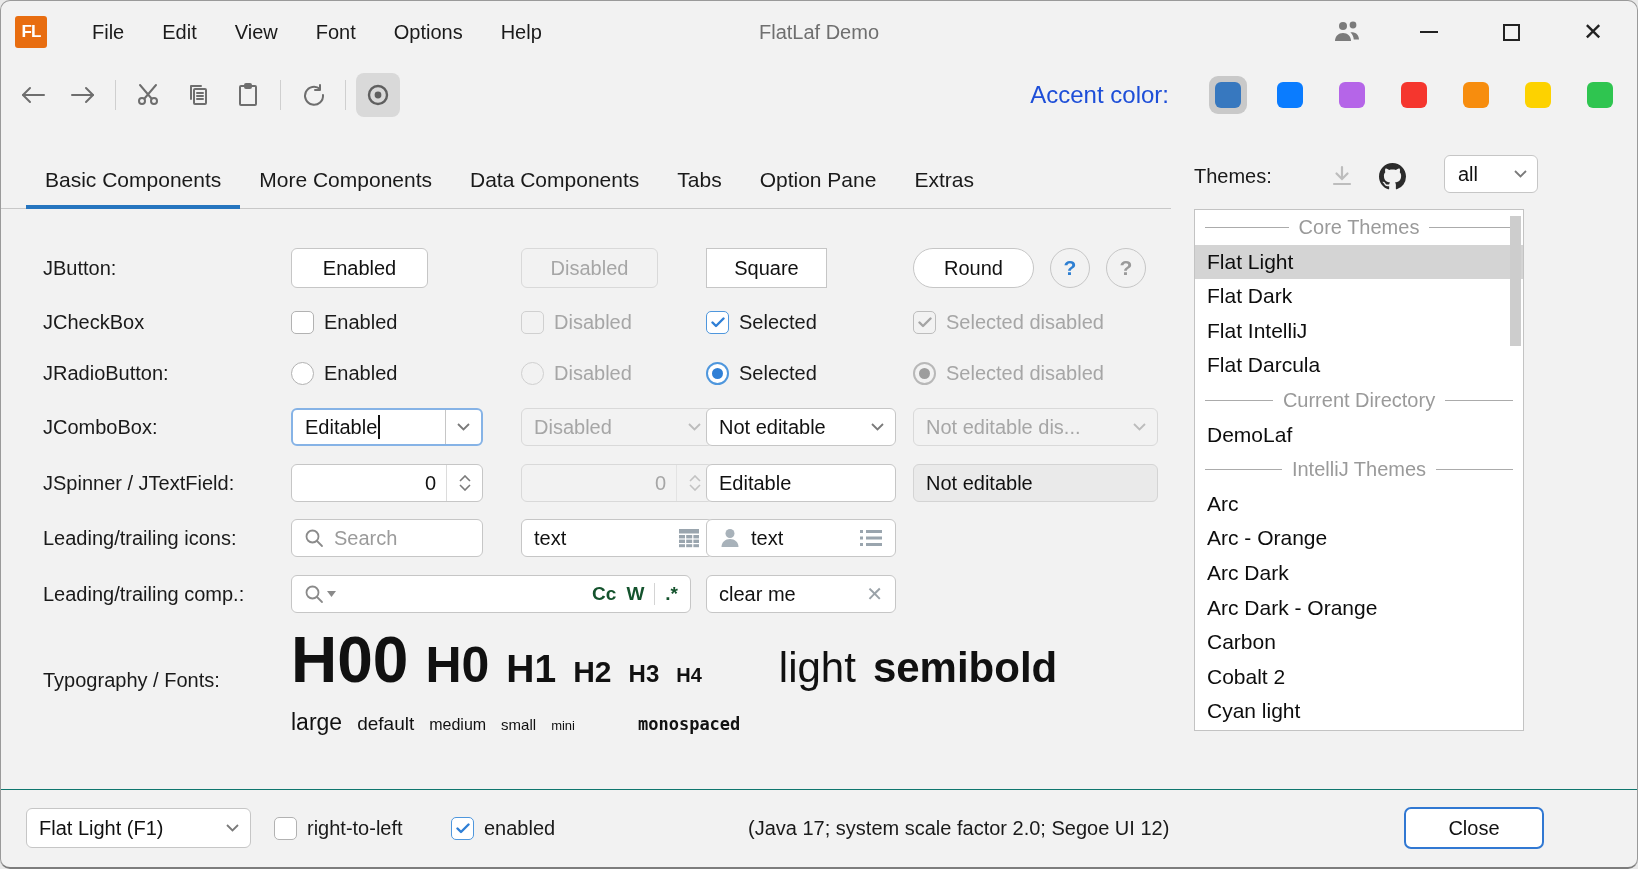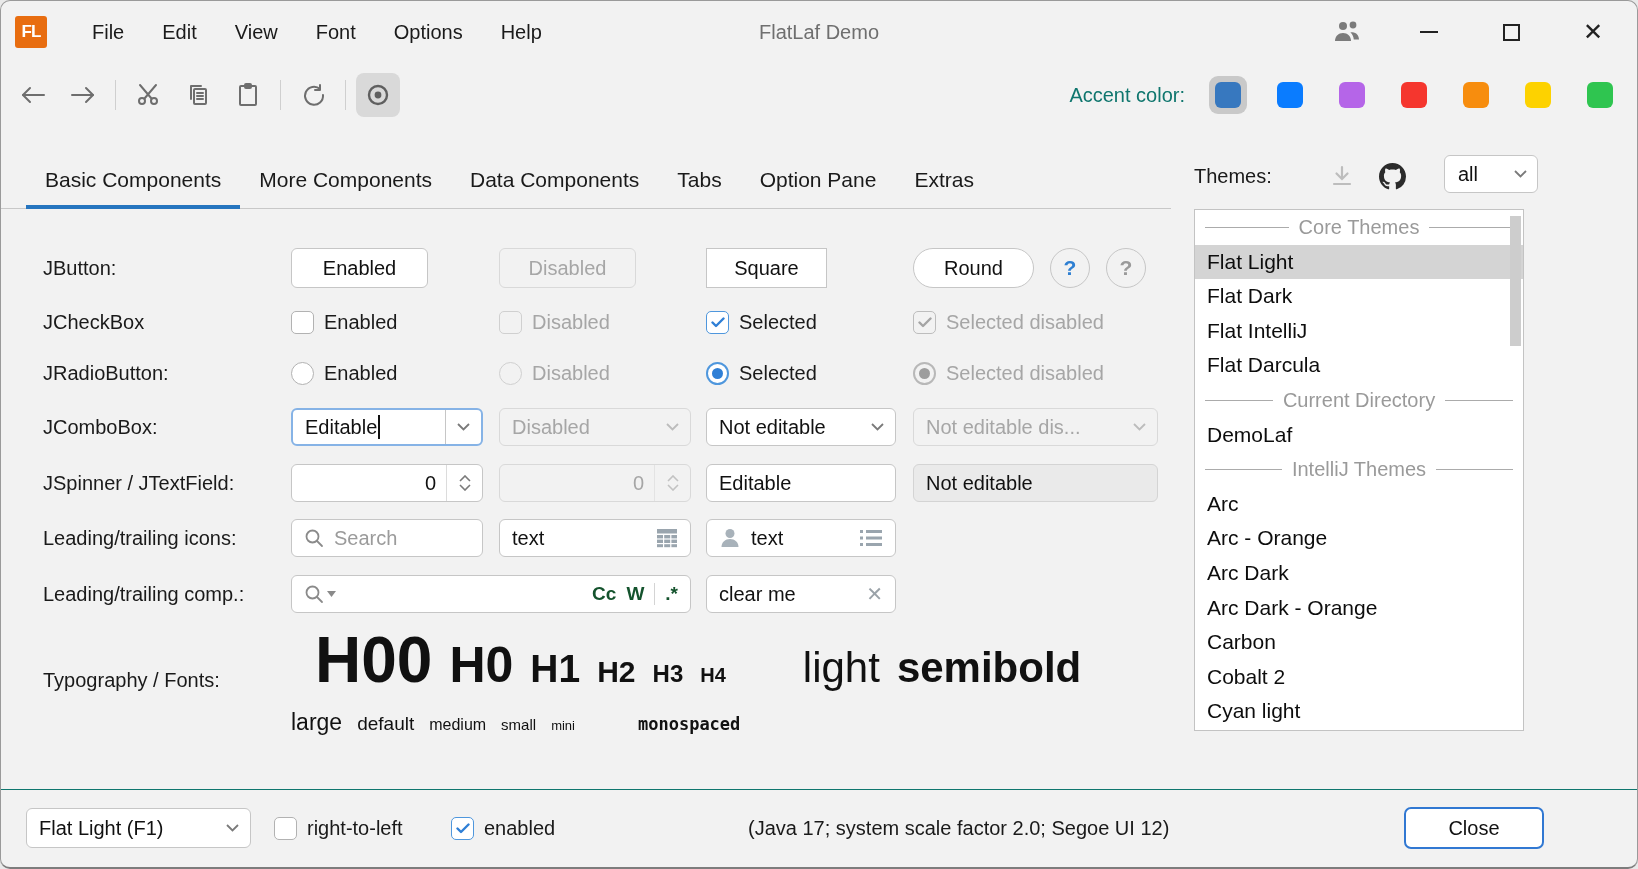--- a/index.html
+++ b/index.html
@@ -25,21 +25,21 @@
   .glyph-max { width:17px; height:17px; border:2px solid #222; display:block; }
   .glyph-close { font-size:24px; color:#222; line-height:1; }
   
   .toolbar { position:absolute; top:68px; left:0; right:0; height:52px; display:flex; align-items:center; }
   .tool-group { display:flex; align-items:center; gap:6px; padding:0 10px; }
   .tool-btn { width:44px; height:44px; border-radius:8px; display:flex; align-items:center; justify-content:center; }
   .tool-btn.selected { background:#d9d9d9; }
   .tool-sep { width:1px; height:30px; background:#cfcfcf; }
   .ticon { stroke:#6e6e6e; fill:none; stroke-width:2; stroke-linecap:round; stroke-linejoin:round; }
   .accent-area { position:absolute; right:18px; top:68px; height:52px; display:flex; align-items:center; gap:24px; }
-  .accent-label { font-size:20px; color:#0f766e; margin-right:0; }
+  .accent-label { font-size:24px; color:#1d4ed8; margin-right:16px; }
   .swatch-wrap { width:38px; height:38px; border-radius:9px; display:flex; align-items:center; justify-content:center; }
   .swatch-wrap.sel { background:#c9c9c9; }
   .swatch { width:26px; height:26px; border-radius:6px; }
   
   .tabbar { position:absolute; top:150px; left:0; width:1170px; height:58px; border-bottom:1px solid #c8c8c8; display:flex; align-items:stretch; padding-left:25px; }
   .tab { position:relative; display:flex; align-items:center; padding:0 19px; font-size:21px; color:#1a1a1a; }
   .tab.selected::after { content:""; position:absolute; left:0; right:0; bottom:-1px; height:4px; background:#2675bf; }
   
   .themes-head { position:absolute; top:150px; left:1193px; width:430px; height:50px; display:flex; align-items:center; }
   .themes-label { font-size:20px; color:#1a1a1a; }
@@ -49,21 +49,21 @@
   .themes-list { position:absolute; top:208px; left:1193px; width:330px; height:522px; background:#fff; border:1px solid #c3c3c3; overflow:hidden; }
   .theme-item { height:34.6px; line-height:34.6px; font-size:21px; padding-left:12px; color:#0d0d0d; white-space:nowrap; }
   .theme-item.selected { background:#d4d4d4; }
   .theme-sep { height:34.6px; display:flex; align-items:center; gap:10px; color:#9a9a9a; font-size:20px; padding:0 10px; }
   .theme-sep::before, .theme-sep::after { content:""; height:1px; background:#ababab; flex:1; }
   .list-scroll { position:absolute; top:6px; right:2px; width:11px; height:130px; background:#cdcdcd; }
   
   .row { position:absolute; left:0; right:470px; }
   .rowlabel { position:absolute; left:42px; top:0; bottom:0; display:flex; align-items:center; font-size:20px; color:#1a1a1a; white-space:nowrap; }
   .cell { position:absolute; top:0; bottom:0; display:flex; align-items:center; gap:10px; }
-  .c1 { left:290px; } .c2 { left:498px; } .c3 { left:705px; } .c4 { left:912px; }
+  .c1 { left:290px; } .c2 { left:520px; } .c3 { left:705px; } .c4 { left:912px; }
   .btn { height:40px; background:#fff; border:1px solid #c6c6c6; border-radius:6px; font-size:20px; color:#111;
          display:flex; align-items:center; justify-content:center; }
   .w137 { width:137px; } .w135 { width:121px; }
   .btn.disabled { background:#f2f2f2; color:#a6a6a6; border-color:#d9d9d9; }
   .btn.square { border-radius:0; }
   .btn.round { border-radius:20px; }
   .help-btn { width:40px; height:40px; border-radius:50%; border:1px solid #c6c6c6; background:#f2f2f2;
               display:flex; align-items:center; justify-content:center; font-size:21px; font-weight:bold; }
   .help-blue { color:#2e7fd2; } .help-gray { color:#9a9a9a; }
   .ctl-label { font-size:20px; color:#1a1a1a; }
@@ -97,21 +97,21 @@
   .tf.gray { background:#eaeaea; border-color:#d4d4d4; }
   .placeholder { color:#9b9b9b; }
   .ficon { stroke:#8f9aa4; fill:none; stroke-width:1.8; stroke-linecap:round; flex:none; }
   .grow { flex:1; }
   .mini-ops { display:flex; align-items:center; gap:10px; color:#14532d; font-weight:bold; font-size:19px; }
   .mini-sep { width:1px; height:22px; background:#d4d4d4; }
   .clear-x { color:#9aa2a8; font-size:20px; }
   
   .typo-line1 { position:absolute; left:290px; top:622px; width:880px; display:flex; align-items:baseline; gap:17px; }
   .typo-line2 { position:absolute; left:290px; top:708px; width:880px; display:flex; align-items:baseline; gap:15px; }
-  .h00 { font-size:64px; font-weight:600;margin-left:24px; } .h0 { font-size:50px; font-weight:600; }
+  .h00 { font-size:64px; font-weight:600; } .h0 { font-size:50px; font-weight:600; }
   .h1 { font-size:39px; font-weight:700; } .h2 { font-size:30px; font-weight:700; }
   .h3 { font-size:24px; font-weight:700; } .h4 { font-size:20px; font-weight:700; }
   .t-light { font-size:42px; font-weight:300; margin-left:60px; }
   .t-semibold { font-size:42px; font-weight:700; }
   .t-large { font-size:23px; } .t-default { font-size:19px; } .t-medium { font-size:16px; }
   .t-small { font-size:15px; } .t-mini { font-size:13px; }
   .t-mono { font-size:17px; font-weight:600; font-family:"DejaVu Sans Mono", monospace; margin-left:48px; }
   
   .statusbar { position:absolute; left:0; right:0; bottom:0; height:78px; border-top:1px solid #0f766e; }
   .laf-combo { position:absolute; left:25px; top:18px; width:225px; height:40px; }

